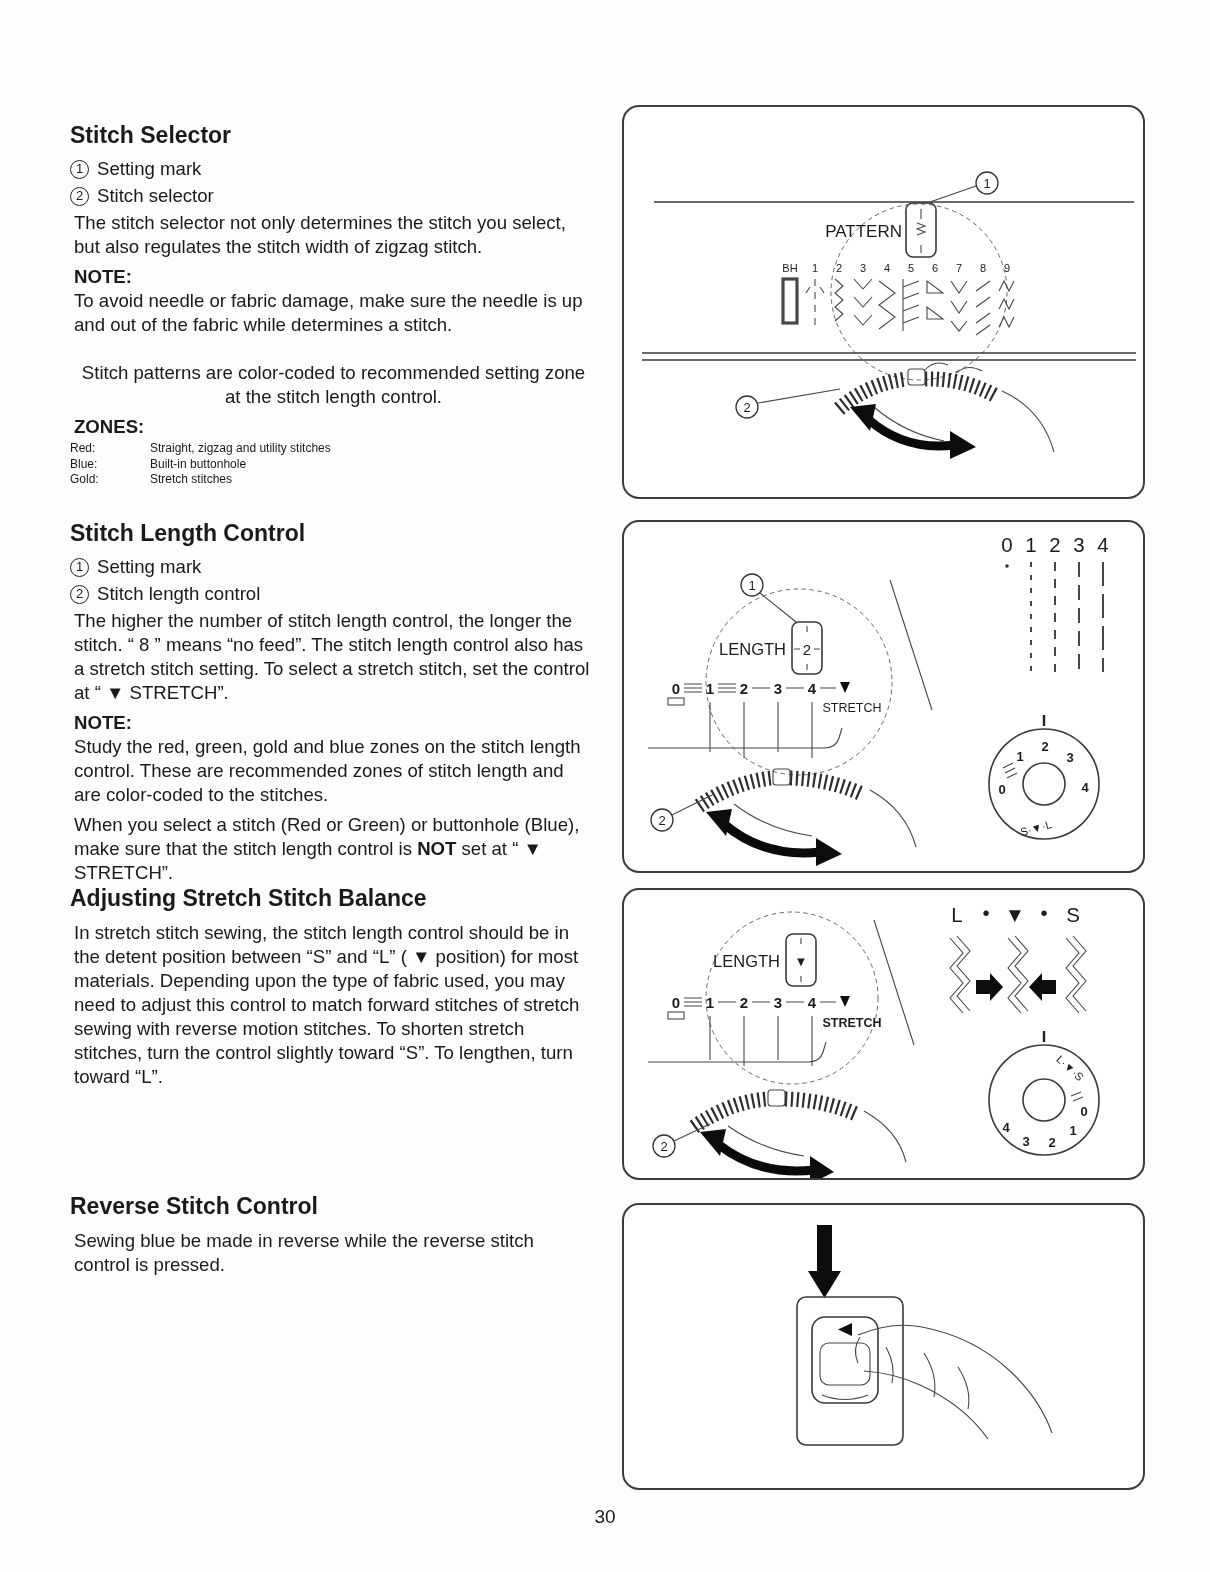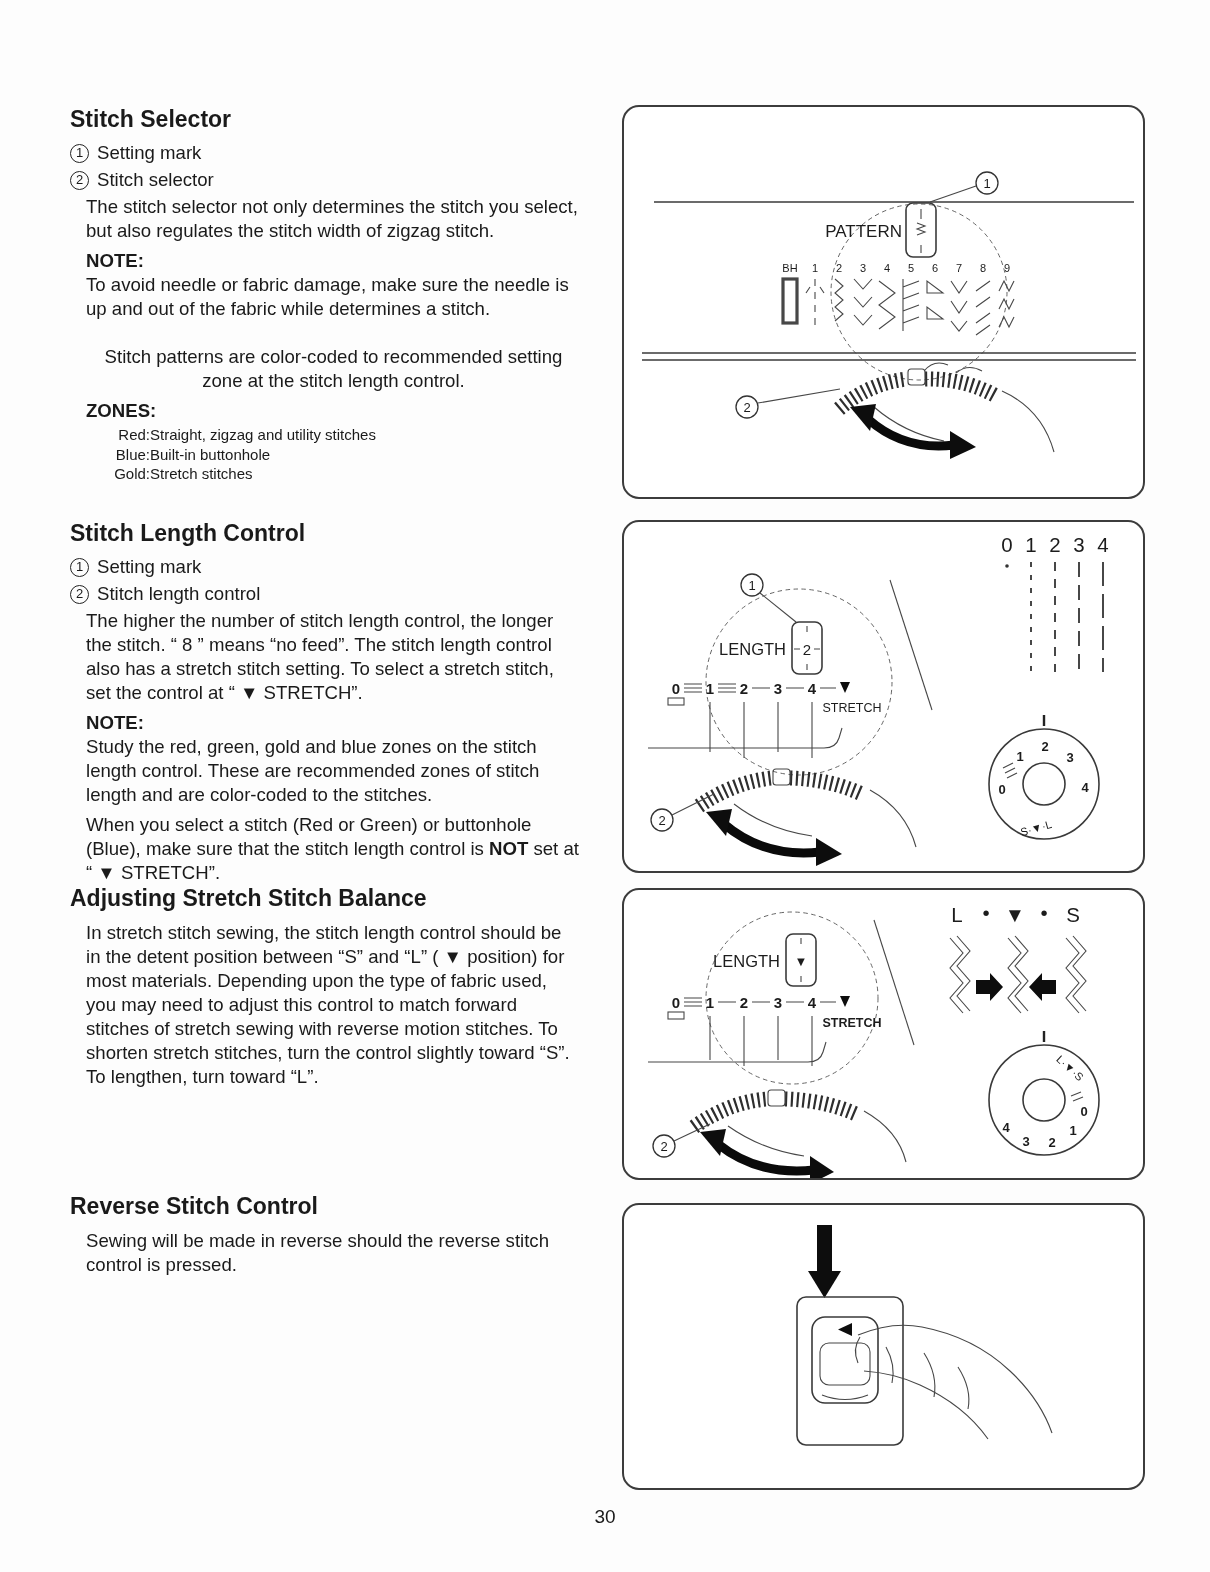--- a/index.html
+++ b/index.html
@@ -4,29 +4,29 @@
 <style>
   * { box-sizing: border-box; }
   html,body { margin:0; padding:0; }
   body {
     width:1210px; height:1572px; background:#fdfdfd;
     font-family:"Liberation Sans","DejaVu Sans",sans-serif;
     color:#1a1a1a; position:relative; overflow:hidden;
   }
   .sec { position:absolute; left:70px; width:527px; }
   h2 { font-size:23px; margin:0 0 9px; font-weight:bold; }
-  p  { font-size:18.6px; line-height:1.29; margin:0 16px 6px; }
+  p  { font-size:18.6px; line-height:1.29; margin:0 4px 6px; }
   .bold { font-weight:bold; }
   .gap { margin-top:24px;text-align:center; }
   .callout-line { display:flex; align-items:center; gap:8px; font-size:18.6px; line-height:1.22; margin-bottom:4px; }
   .cnum {
     display:inline-flex; width:19px; height:19px; border:1.3px solid #222;
     border-radius:50%; font-size:13px; align-items:center; justify-content:center; flex:0 0 auto;
   }
-  .zone-row { display:flex; font-size:15px; line-height:1.3;text-align:right; }
+  .zone-row { display:flex; font-size:12px; line-height:1.3; }
   .zone-name { width:80px; flex:0 0 auto; }
   .figbox {
     position:absolute; left:622px; width:523px; background:#fff;
     border:2px solid #3c3c3c; border-radius:17px; overflow:hidden;
   }
   .page-num { position:absolute; left:0; right:0; top:1506px; text-align:center; font-size:19px; }
   svg { display:block; }
   .ln    { stroke:#3a3a3a; stroke-width:1.6; fill:none; }
   .ln2   { stroke:#222;    stroke-width:2.4; fill:none; }
   .thin  { stroke:#474747; stroke-width:1.1; fill:none; }
@@ -37,21 +37,21 @@
   .apath { fill:none; stroke:#0a0a0a; stroke-width:9; }
   .blk   { fill:#0d0d0d; stroke:none; }
   text { fill:#1c1c1c; font-family:"Liberation Sans","DejaVu Sans",sans-serif; }
   .t11{font-size:11px}.t12{font-size:12.5px}.t13{font-size:13px}.t15{font-size:15px}
   .t16{font-size:16.5px}.t17{font-size:17px}.t20{font-size:20.5px}
   .mid{text-anchor:middle}.end{text-anchor:end}.b{font-weight:bold}
 </style>
 </head>
 <body>
 
-<section class="sec" style="top:106px">
+<section class="sec" style="top:122px">
   <h2>Stitch Selector</h2>
   <div class="callout-line">
     <span class="cnum">1</span>
     <span>Setting mark</span>
   </div>
   <div class="callout-line">
     <span class="cnum">2</span>
     <span>Stitch selector</span>
   </div>
   <p>The stitch selector not only determines the stitch you select, but also regulates the stitch width of zigzag stitch.</p>
@@ -89,21 +89,21 @@
   <p><span>When you select a stitch (Red or Green) or buttonhole (Blue), make sure that the stitch length control is </span><b>NOT</b><span> set at “ ▼  STRETCH”.</span></p>
 </section>
 
 <section class="sec" style="top:885px">
   <h2>Adjusting Stretch Stitch Balance</h2>
   <p>In stretch stitch sewing, the stitch length control should be in the detent position between “S” and “L” ( ▼ position) for most materials. Depending upon the type of fabric used, you may need to adjust this control to match forward stitches of stretch sewing with reverse motion stitches.  To shorten stretch stitches, turn the control slightly toward “S”. To lengthen, turn toward “L”.</p>
 </section>
 
 <section class="sec" style="top:1193px">
   <h2>Reverse Stitch Control</h2>
-  <p>Sewing will be made in reverse should the reverse stitch control is pressed.</p>
+  <p>Sewing blue be made in reverse while the reverse stitch control is pressed.</p>
 </section>
 
 <div class="figbox" style="top:105px;height:394px">
   <svg width="519" height="390" viewBox="0 0 519 390">
     <line x1="30" y1="95" x2="510" y2="95" class="ln"></line>
     <circle cx="295" cy="185" r="88" class="dash"></circle>
 
     <g>
       <rect x="282" y="96" width="30" height="54" rx="7" fill="#fff" class="ln"></rect>
       <path d="M297,102 v10 m0,26 v8 M293,116 l8,3 -8,3 8,3 -8,3" class="thin"></path>

